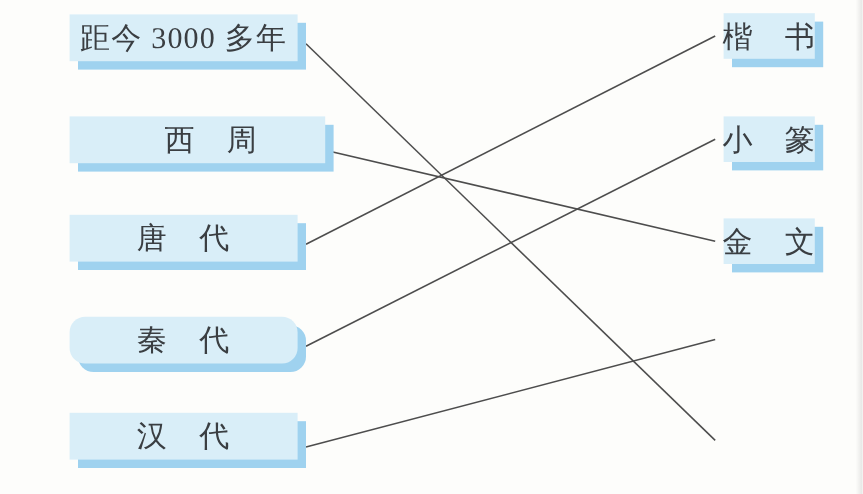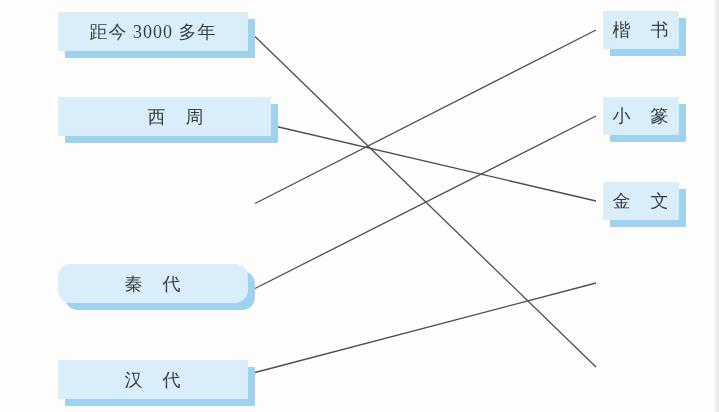--- a/index.html
+++ b/index.html
@@ -31,33 +31,33 @@
     height: 412px;
   }
   .box {
     position: absolute;
     display: flex;
     align-items: center;
     justify-content: center;
     background: var(--box-fill, #d9eef8);
     box-shadow: 7px 7px 0 0 var(--box-shadow, #9fd2ef);
     color: var(--text, #3a3e42);
-    font-size: 18px;
+    font-size: 25px;
     letter-spacing: 1px;
     white-space: nowrap;
     user-select: none;
     text-align: right;
   }
   .box.left  { left: 58px;  width: 190px; height: 39px; }
   .box.right { left: 603px; width: 76px; height: 38px; }
   .l0 { top: 12px; }
   .l1 { top: 97px; padding-left: 23px; }
   .l2 { top: 179px; }
   .l3 { top: 264px; border-radius: 13px; }
-  .l4 { top: 360px; }
+  .l4 { top: 344px; }
   .r0 { top: 11px; }
   .r1 { top: 97px; }
   .r2 { top: 182px; }
   .r3 { top: 264px; }
   .r4 { top: 348px; }
 </style>
 </head>
 <body>
 
 <div class="page" style="--bg: #fdfdfb; --box-fill: #d9eef8; --box-shadow: #9fd2ef; --text: #3a3e42;">
@@ -69,20 +69,23 @@
       <line x1="255" y1="288.5" x2="596" y2="116" stroke="#4d4d4d" stroke-width="1.3"></line>
       <line x1="255" y1="372.5" x2="596" y2="283" stroke="#4d4d4d" stroke-width="1.3"></line>
     </svg>
 
   <div class="box left l0">
     <span>距今 3000 多年</span>
   </div>
   <div class="box left l1">
     <span>西　周</span>
   </div>
+  <div class="box left l2">
+    <span>唐　代</span>
+  </div>
   <div class="box left l3">
     <span>秦　代</span>
   </div>
   <div class="box left l4">
     <span>汉　代</span>
   </div>
 
   <div class="box right r0">
     <span>楷　书</span>
   </div>

